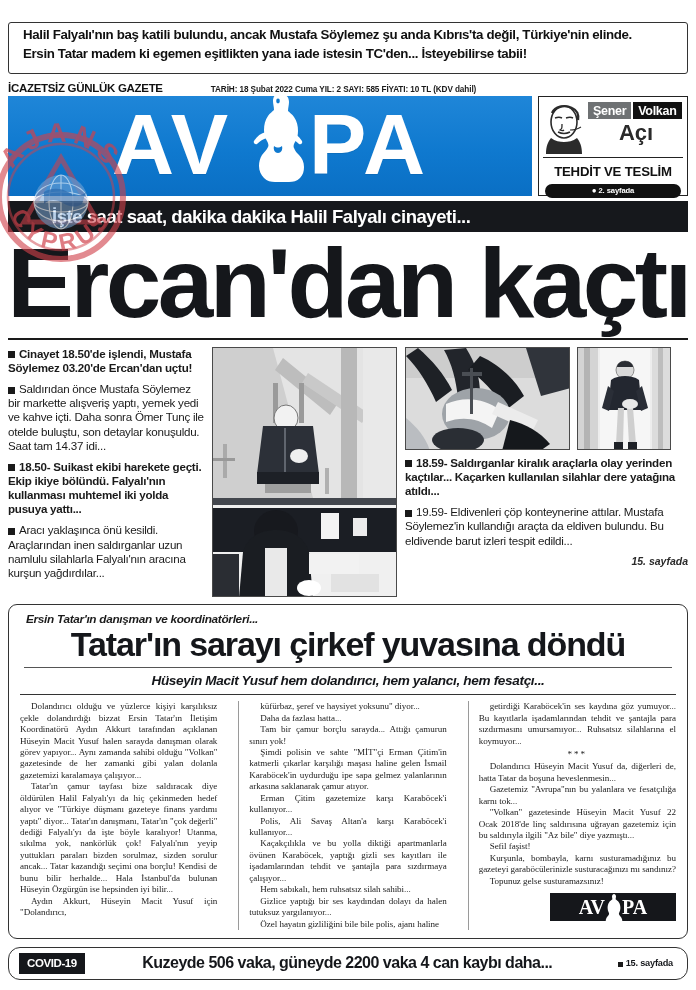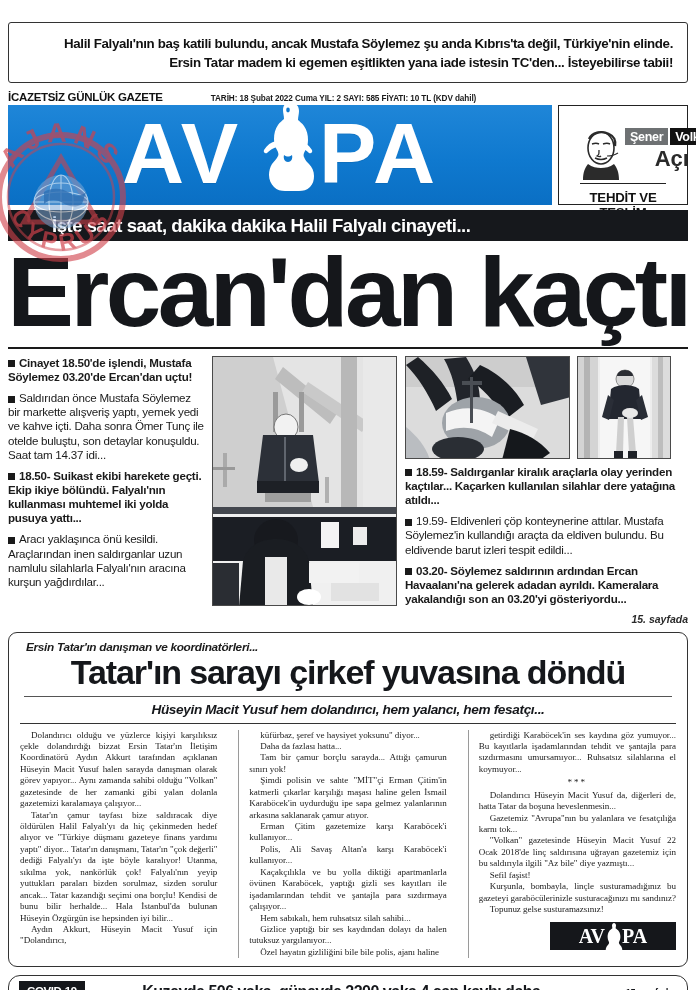--- a/index.html
+++ b/index.html
@@ -12,22 +12,22 @@
     overflow: hidden;
     position: relative;
   }
   .page { position:relative; width:696px; height:990px; padding:0 8px; }
 
   
   .slogan-box{
     margin-top:22px;
     border:1.5px solid #333;
     border-radius:3px;
-    padding:12px 14px 9px 14px;
-    text-align:right;
+    padding:3px 14px 9px 14px;
+    text-align:left;
   }
   .slogan-line{
     font-family:"Liberation Sans", sans-serif;
     font-weight:700;
     font-size:13.3px;
     letter-spacing:-0.35px;
     line-height:1.42;
     color:#111;
   }
 
@@ -78,25 +78,25 @@
   
   .statue{
     position:absolute;
     left:50%; margin-left:-22px;
     top:-4px; width:60px; height:104px;
     pointer-events:none;
   }
 
   
   .col-box{
-    width:130px; margin-left:6px;
+    width:150px; margin-left:6px;
     border:1.5px solid #222;
     background:#fff;
     display:flex; flex-direction:column;
-    padding:20px;
+    padding:3px;
   }
   .col-top{ display:flex; align-items:flex-start; height:56px; }
   .col-face{
     width:44px; height:54px;
     flex:0 0 44px;
     position:relative; overflow:hidden;
   }
   .col-right{ flex:1 1 auto; padding-left:2px; }
   .col-name{
     display:flex; height:17px; margin-top:2px;
@@ -445,23 +445,20 @@
           </div>
 
           <div style="height:6px"></div>
 
           <div class="bul bold">
             <span class="sq"></span><span>18.59- Saldırganlar kiralık araçlarla olay yerinden kaçtılar... Kaçarken kullanılan silahlar dere yatağına atıldı...</span>
           </div>
           <div class="bul">
             <span class="sq"></span><span>19.59- Eldivenleri çöp konteynerine attılar. Mustafa Söylemez'in kullandığı araçta da eldiven bulundu. Bu eldivende barut izleri tespit edildi...</span>
           </div>
-          <div class="bul bold">
-            <span class="sq"></span><span>03.20- Söylemez saldırının ardından Ercan Havaalanı'na gelerek adadan ayrıldı. Kameralara yakalandığı son an 03.20'yi gösteriyordu...</span>
-          </div>
           <div class="sayfa">15. sayfada</div>
         </div>
 
       </div>
     </div>
   </div>
 
   <div class="story2">
     <div class="s2-kicker">Ersin Tatar'ın danışman ve koordinatörleri...</div>
     <div class="s2-headline">Tatar'ın sarayı çirkef yuvasına döndü</div>
@@ -487,21 +484,21 @@
         <p>Gizlice yaptığı bir ses kaydından dolayı da halen tutuksuz yargılanıyor...</p>
         <p>Özel hayatın gizliliğini bile bile polis, ajanı haline</p>
       </div>
       <div class="c3">
         <p>getirdiği Karaböcek'in ses kaydına göz yumuyor... Bu kayıtlarla işadamlarından tehdit ve şantajla para sızdırmasını umursamıyor... Ruhsatsız silahlarına el koymuyor...</p>
         <p class="stars">***</p>
         <p>Dolandırıcı Hüseyin Macit Yusuf da, diğerleri de, hatta Tatar da boşuna heveslenmesin...</p>
         <p>Gazetemiz "Avrupa"nın bu yalanlara ve fesatçılığa karnı tok...</p>
         <p>"Volkan" gazetesinde Hüseyin Macit Yusuf 22 Ocak 2018'de linç saldırısına uğrayan gazetemiz için bu saldırıyla ilgili "Az bile" diye yazmıştı...</p>
         <p>Sefil faşist!</p>
-        <p>Kurşunla, bombayla, linçle susturamadığınız bu gazeteyi garaböcülerinizle susturacağınızı mı sandınız?</p>
+        <p>Kurşunla, bombayla, karnı susturamadığınız bu gazeteyi garaböcülerinizle susturacağınızı mı sandınız?</p>
         <p>Topunuz gelse susturamazsınız!</p>
 
         <div class="avrupa-logo">
           <div class="txt">
             <span>AV</span><span class="gap2"></span><span>PA</span>
           </div>
           <svg class="mini-statue" viewBox="0 0 20 28" aria-hidden="true">
             <g fill="#ffffff">
               <path d="M10 1c-1 0-2 1-2 2.5 0 1 .4 2 .4 2.8C7 7.3 6 8 5.2 9.3 4 11 3.6 13 3.6 15c0 1.6.4 3 1 4.2.4.8.7 1.5.3 2.2-.4 1.2-1.5 1.8-2.2 3-.7 1-1 2.3-1 3.6h16.6c0-1.3-.3-2.6-1-3.6-.7-1.2-1.8-1.8-2.2-3-.4-.7-.1-1.4.3-2.2.6-1.2 1-2.6 1-4.2 0-2-.4-4-1.6-5.7C13.9 8 13 7.3 11.6 6.3c0-.8.4-1.8.4-2.8C12 2 11 1 10 1z"></path>
             </g>

